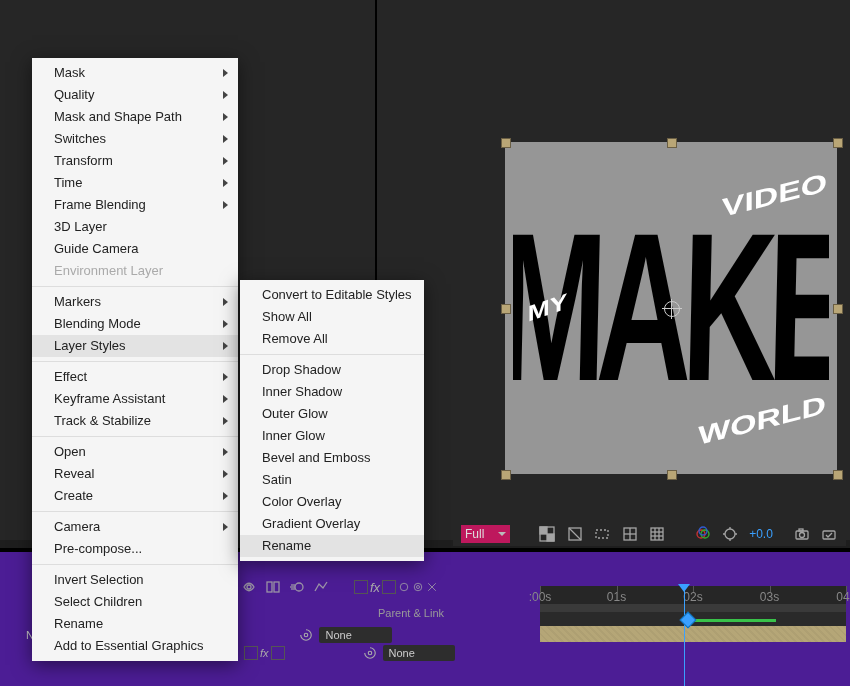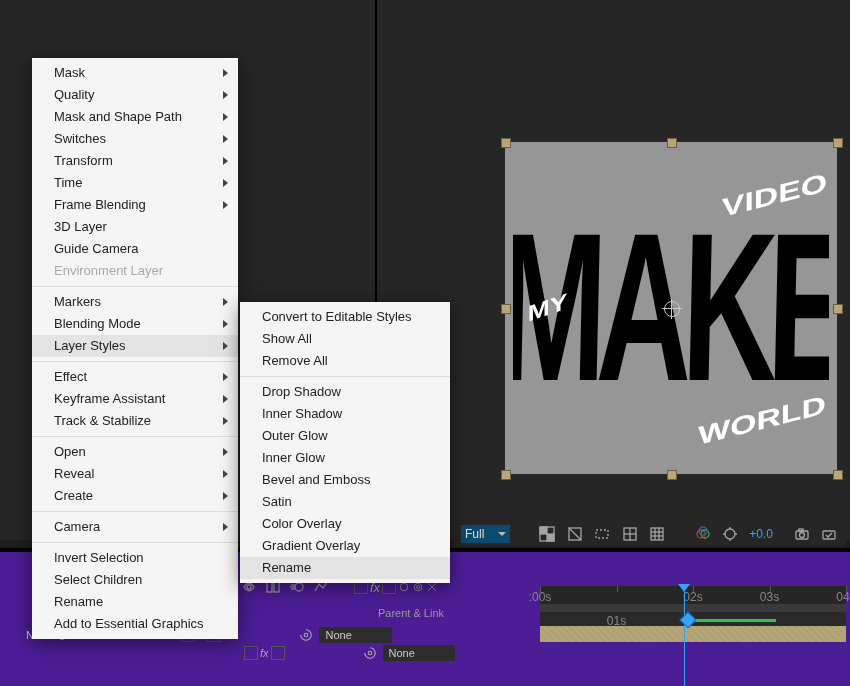--- a/index.html
+++ b/index.html
@@ -20,21 +20,21 @@
   .anchor::before{left:-3px;top:6px;width:20px;height:1px;}
   .anchor::after{top:-3px;left:6px;height:20px;width:1px;}
   .text-art{position:absolute;inset:8px;display:flex;align-items:center;justify-content:center;overflow:hidden;}
   .make{font-weight:900;font-size:132px;letter-spacing:-10px;color:#000;transform:scaleY(1.6) skewX(-2deg);font-family:Impact,"Arial Black",sans-serif;line-height:.7;white-space:nowrap;}
   .subword{position:absolute;color:#fff;font-weight:900;font-family:Impact,"Arial Black",sans-serif;white-space:nowrap;}
   .sub-top{right:14px;top:30px;font-size:26px;transform:scaleX(1.3) skewY(-18deg);}
   .sub-mid{left:18px;top:50%;font-size:22px;transform:translateY(-50%) scaleX(1.2) skewY(-22deg);}
   .sub-bot{right:18px;bottom:30px;font-size:26px;transform:scaleX(1.3) skewY(-18deg);}
   
   .viewer-bar{position:absolute;left:453px;right:4px;top:522px;height:24px;background:#262626;display:flex;align-items:center;gap:10px;padding:0 8px;font-size:12px;}
-  .vb-select{display:flex;align-items:center;gap:6px;background:#0c4a6e;border:none;color:#ddd;padding:2px 4px;}
+  .vb-select{display:flex;align-items:center;gap:6px;background:#be185d;border:none;color:#ddd;padding:2px 4px;}
   .vb-select .chevron-down-icon{border-top:4px solid #bbb;border-left:4px solid transparent;border-right:4px solid transparent;margin-left:8px;}
   .icon-btn{width:18px;height:18px;display:flex;align-items:center;justify-content:center;opacity:.85;}
   .icon-btn svg{width:16px;height:16px;fill:none;stroke:#bbb;stroke-width:1.3;}
   .exposure{color:#3aa0ff;}
   
   .left-tab{position:absolute;left:0;top:550px;width:20px;height:22px;line-height:22px;color:#999;font-size:11px;}
   
   .hsep{position:absolute;left:0;right:0;top:548px;height:4px;background:#000;}
   
   .tl{position:absolute;left:0;right:0;top:552px;bottom:0;background:#4c1d95;}
@@ -259,21 +259,21 @@
   </div>
 
   <div class="ruler">
     <div class="ruler-bg"></div>
     <div class="work-area"></div>
     <div class="track-area"></div>
     <div class="khaki-track"></div>
   <div class="tick" style="left: 0%;"></div>
       <div class="tick-label" style="left: 0%;">:00s</div>
       <div class="tick" style="left: 25%;"></div>
-      <div class="tick-label" style="left: 25%; margin-top: 24px;">01s</div>
+      <div class="tick-label" style="left: 25%;">01s</div>
       <div class="tick" style="left: 50%;"></div>
       <div class="tick-label" style="left: 50%;">02s</div>
       <div class="tick" style="left: 75%;"></div>
       <div class="tick-label" style="left: 75%;">03s</div>
       <div class="tick" style="left: 100%;"></div>
       <div class="tick-label" style="left: 100%;">04s</div>
       <div class="green-bar" style="left: 48%; right: 23%;"></div>
       <div class="cti" style="left: 47%;"></div>
       <div class="kf-diamond" style="left: calc(48% - 5px); top: 28px;"></div>
     </div>
@@ -297,28 +297,29 @@
     <div class="menu-sep"></div>
     <div class="menu-item has-sub">Effect</div>
     <div class="menu-item has-sub">Keyframe Assistant</div>
     <div class="menu-item has-sub">Track &amp; Stabilize</div>
     <div class="menu-sep"></div>
     <div class="menu-item has-sub">Open</div>
     <div class="menu-item has-sub">Reveal</div>
     <div class="menu-item has-sub">Create</div>
     <div class="menu-sep"></div>
     <div class="menu-item has-sub">Camera</div>
+    <div class="menu-item">Pre-compose...</div>
     <div class="menu-sep"></div>
     <div class="menu-item">Invert Selection</div>
     <div class="menu-item">Select Children</div>
     <div class="menu-item">Rename</div>
     <div class="menu-item">Add to Essential Graphics</div>
   </div>
 
-<div class="menu" id="menu-sub" style="left:240px;top:302px;width:210px;">
+<div class="menu" id="menu-sub" style="left:240px;top:280px;width:184px;">
     <div class="menu-item">Convert to Editable Styles</div>
     <div class="menu-item">Show All</div>
     <div class="menu-item">Remove All</div>
     <div class="menu-sep"></div>
     <div class="menu-item">Drop Shadow</div>
     <div class="menu-item">Inner Shadow</div>
     <div class="menu-item">Outer Glow</div>
     <div class="menu-item">Inner Glow</div>
     <div class="menu-item">Bevel and Emboss</div>
     <div class="menu-item">Satin</div>

